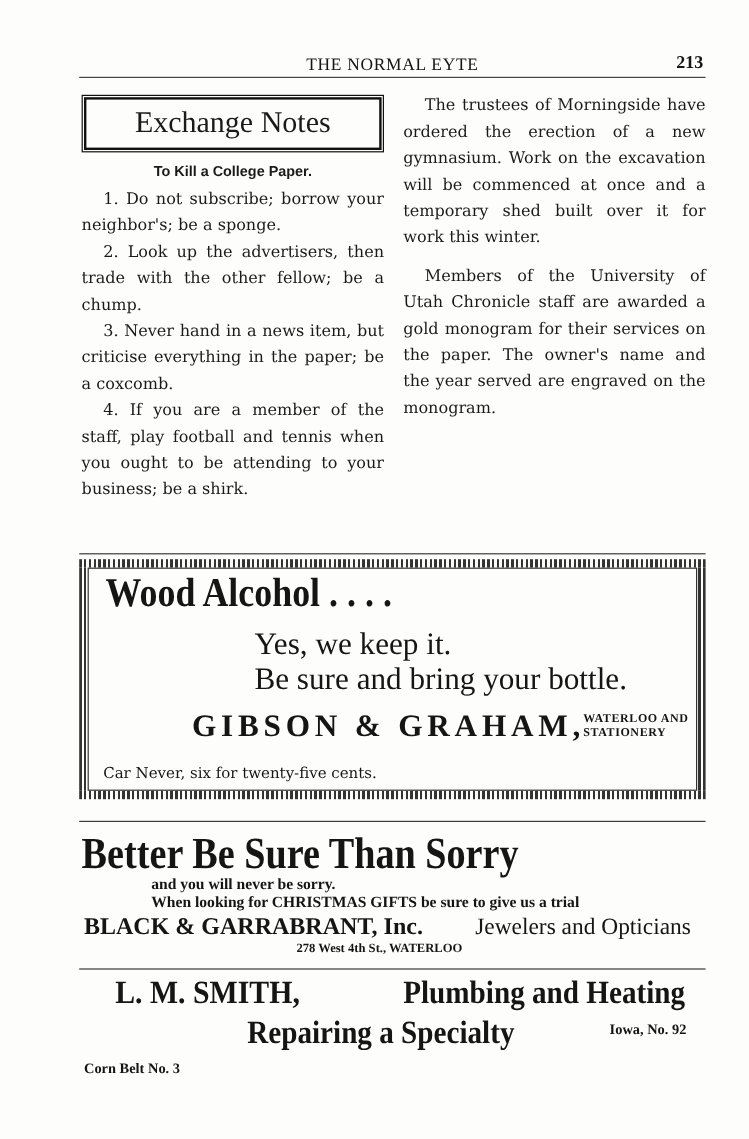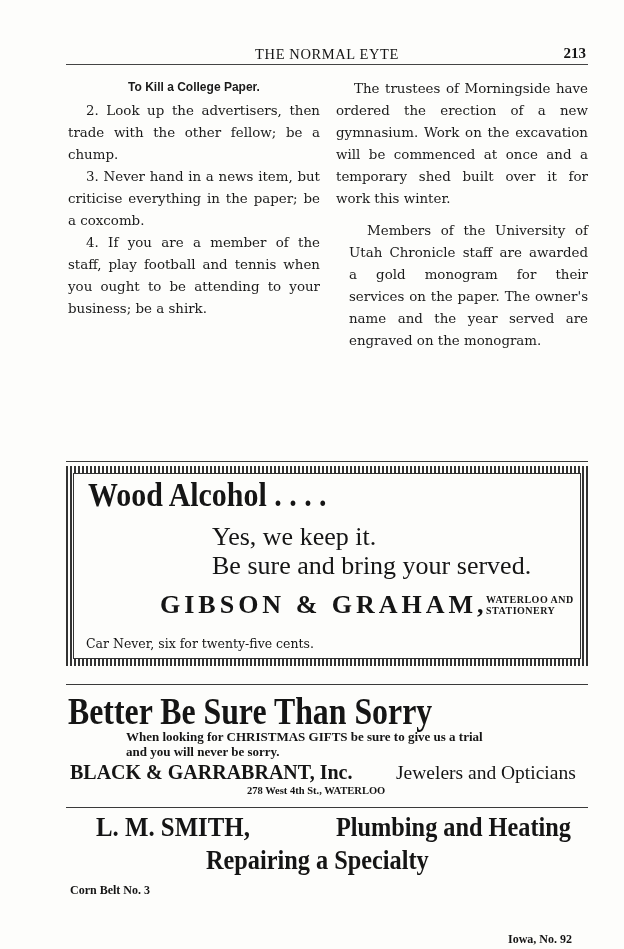--- a/index.html
+++ b/index.html
@@ -28,21 +28,21 @@
     .exch-box {
       width: 244px; height: 40px; border: 2px solid #111;
       outline: 1px solid #111; outline-offset: 1px;
       display: flex; align-items: center; justify-content: center;
       font-family: "Liberation Serif", serif; font-size: 25px; margin: 3px 0 9px 2px;
     }
     .subhead {
       text-align: center; font-family: "Liberation Sans", sans-serif;
       font-weight: bold; font-size: 12px; line-height: 18px; margin-bottom: 4px;
     }
-    .right-col p.gap { margin-top: 10px; margin-left: 13px; }
+    .right-col p.gap { margin-top: 10px; }
     .rule-full { left: 66px; width: 522px; height: 0; border-top: 1.5px solid #3a3a3a; }
     .greek-box {
       left: 66px; top: 466px; width: 522px; height: 200px; box-sizing: border-box;
       border: 7px solid transparent;
       border-image: repeating-linear-gradient(90deg, #333 0 2px, #fdfdfb 2px 4px) 7;
     }
     .greek-inner {
       position: absolute; inset: 0; border: 1px solid #333;
     }
     .wood {
@@ -76,63 +76,67 @@
     }
     .plumbing {
       left: 336px; top: 812px; font-family: "Liberation Serif", serif; font-weight: bold;
       font-size: 27px; transform: scaleX(0.9); transform-origin: left; white-space: nowrap;
     }
     .repairing {
       left: 206px; top: 845px; font-family: "Liberation Serif", serif; font-weight: bold;
       font-size: 27px; transform: scaleX(0.9); transform-origin: left; white-space: nowrap;
     }
     .footer-left { left: 70px; top: 883px; font-family: "Liberation Serif", serif; font-weight: bold; font-size: 12px; }
-    .footer-right { left: 508px; top: 932px; font-family: "Liberation Serif", serif; font-weight: bold; font-size: 12px; }
+    .footer-right { left: 508px; top: 851px; font-family: "Liberation Serif", serif; font-weight: bold; font-size: 12px; }
   </style>
 </head>
 <body>
 
 <div class="abs running-head">
   <span class="running-title">THE NORMAL EYTE</span>
   <span class="page-number">213</span>
 </div>
 
 <div class="abs col left-col">
+  <div class="exch-box">
+    <span>Exchange Notes</span>
+  </div>
   <div class="subhead">To Kill a College Paper.</div>
+  <p class="ind">1. Do not subscribe; borrow your neighbor's; be a sponge.</p>
   <p class="ind">2. Look up the advertisers, then trade with the other fellow; be a chump.</p>
   <p class="ind">3. Never hand in a news item, but criticise everything in the paper; be a coxcomb.</p>
   <p class="ind">4. If you are a member of the staff, play football and tennis when you ought to be attending to your business; be a shirk.</p>
 </div>
 
 <div class="abs col right-col">
   <p class="ind">The trustees of Morningside have ordered the erection of a new gymnasium. Work on the excavation will be commenced at once and a temporary shed built over it for work this winter.</p>
   <p class="ind gap">Members of the University of Utah Chronicle staff are awarded a gold monogram for their services on the paper. The owner's name and the year served are engraved on the monogram.</p>
 </div>
 
 <div class="abs rule-full" style="top:461px;"></div>
 
 <div class="abs greek-box">
   <div class="greek-inner"></div>
 </div>
 <div class="abs wood">Wood Alcohol . . . .</div>
 <div class="abs yes-line" style="top:522px;">Yes, we keep it.</div>
-<div class="abs yes-line" style="top:551px;">Be sure and bring your served.</div>
+<div class="abs yes-line" style="top:551px;">Be sure and bring your bottle.</div>
 <div class="abs gibson">GIBSON &amp; GRAHAM,</div>
 <div class="abs notions">
   <div>WATERLOO AND</div>
   <div>STATIONERY</div>
 </div>
 <div class="abs car-checks">Car Never, six for twenty-five cents.</div>
 
 <div class="abs rule-full" style="top:684px;"></div>
 
 <div class="abs better">Better Be Sure Than Sorry</div>
 <div class="abs xmas">
+  <div>and you will never be sorry.</div>
   <div>When looking for CHRISTMAS GIFTS be sure to give us a trial</div>
-  <div>and you will never be sorry.</div>
 </div>
 <div class="abs black-garr">BLACK &amp; GARRABRANT, Inc.</div>
 <div class="abs jewelers">Jewelers and Opticians</div>
 <div class="abs address">278 West 4th St., WATERLOO</div>
 
 <div class="abs rule-full" style="top:807px;"></div>
 
 <div class="abs smith">L. M. SMITH,</div>
 <div class="abs plumbing">Plumbing and Heating</div>
 <div class="abs repairing">Repairing a Specialty</div>

